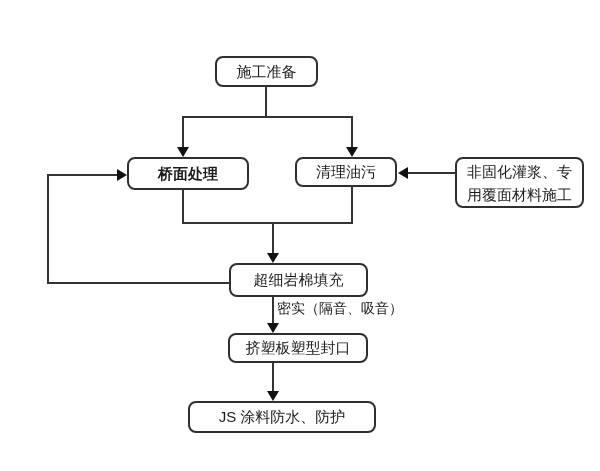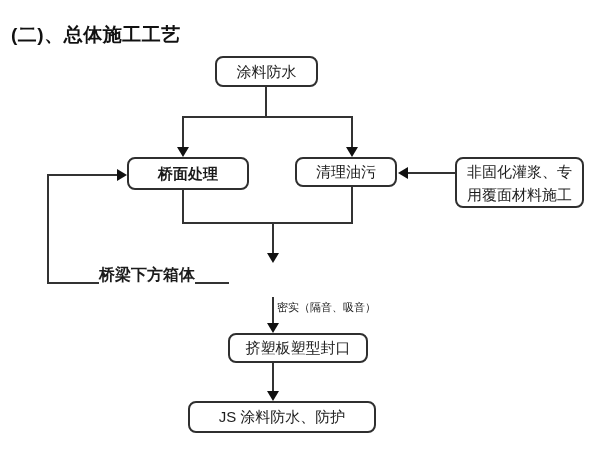--- a/index.html
+++ b/index.html
@@ -44,31 +44,30 @@
   #node-rockwool {left:229px;top:263px; width:139px;height:34px;}
   #node-xps      {left:208px;top:333px; width:140px;height:30px;margin-left:20px;}
   #node-js      {left:188px;top:401px; width:188px;height:32px;}
   .float-label{
     position:absolute;
     background:#ffffff;
     white-space:nowrap;
     color:#1c1c1c;
   }
   #label-bridge-box{left:99px;top:265px;font-size:16px;font-weight:bold;}
-  #label-dense-note{left:277px;top:300px;font-size:11px;}
+  #label-dense-note{left:277px;top:300px;font-size:14px;}
   svg.wires{position:absolute;left:0;top:0;}
   svg.wires path{stroke:#333333;stroke-width:2;fill:none;}
   svg.wires polygon{fill:#111111;stroke:none;}
 </style>
 </head>
 <body>
 
 <div id="stage">
 
-  <div class="title">(二)、总体施工工艺</div>
 
   <svg class="wires" width="600" height="471" viewBox="0 0 600 471">
 
     <path d="M266,87 L266,117"></path>
 
     <path d="M183,117 L352,117"></path>
 
     <path d="M183,116 L183,148"></path>
     <polygon points="177,147 189,147 183,157"></polygon>
 
@@ -86,30 +85,30 @@
     <path d="M229,283 L48,283 L48,175 L118,175"></path>
     <polygon points="117,169 117,181 127,175"></polygon>
 
     <path d="M273,297 L273,324"></path>
     <polygon points="267,323 279,323 273,333"></polygon>
 
     <path d="M273,363 L273,392"></path>
     <polygon points="267,391 279,391 273,401"></polygon>
   </svg>
 
-  <div class="node" id="node-prep">涂料防水</div>
+  <div class="node" id="node-prep">施工准备</div>
 
   <div class="node bold" id="node-deck">桥面处理</div>
 
   <div class="node" id="node-clean">清理油污</div>
 
   <div class="node wrap" id="node-grout">非固化灌浆、专用覆面材料施工</div>
 
+  <div class="node" id="node-rockwool">超细岩棉填充</div>
 
   <div class="node" id="node-xps">挤塑板塑型封口</div>
 
   <div class="node" id="node-js">JS 涂料防水、防护</div>
 
-  <div class="float-label" id="label-bridge-box">桥梁下方箱体</div>
 
   <div class="float-label" id="label-dense-note">密实（隔音、吸音）</div>
 
 </div>
 
 </body></html>

